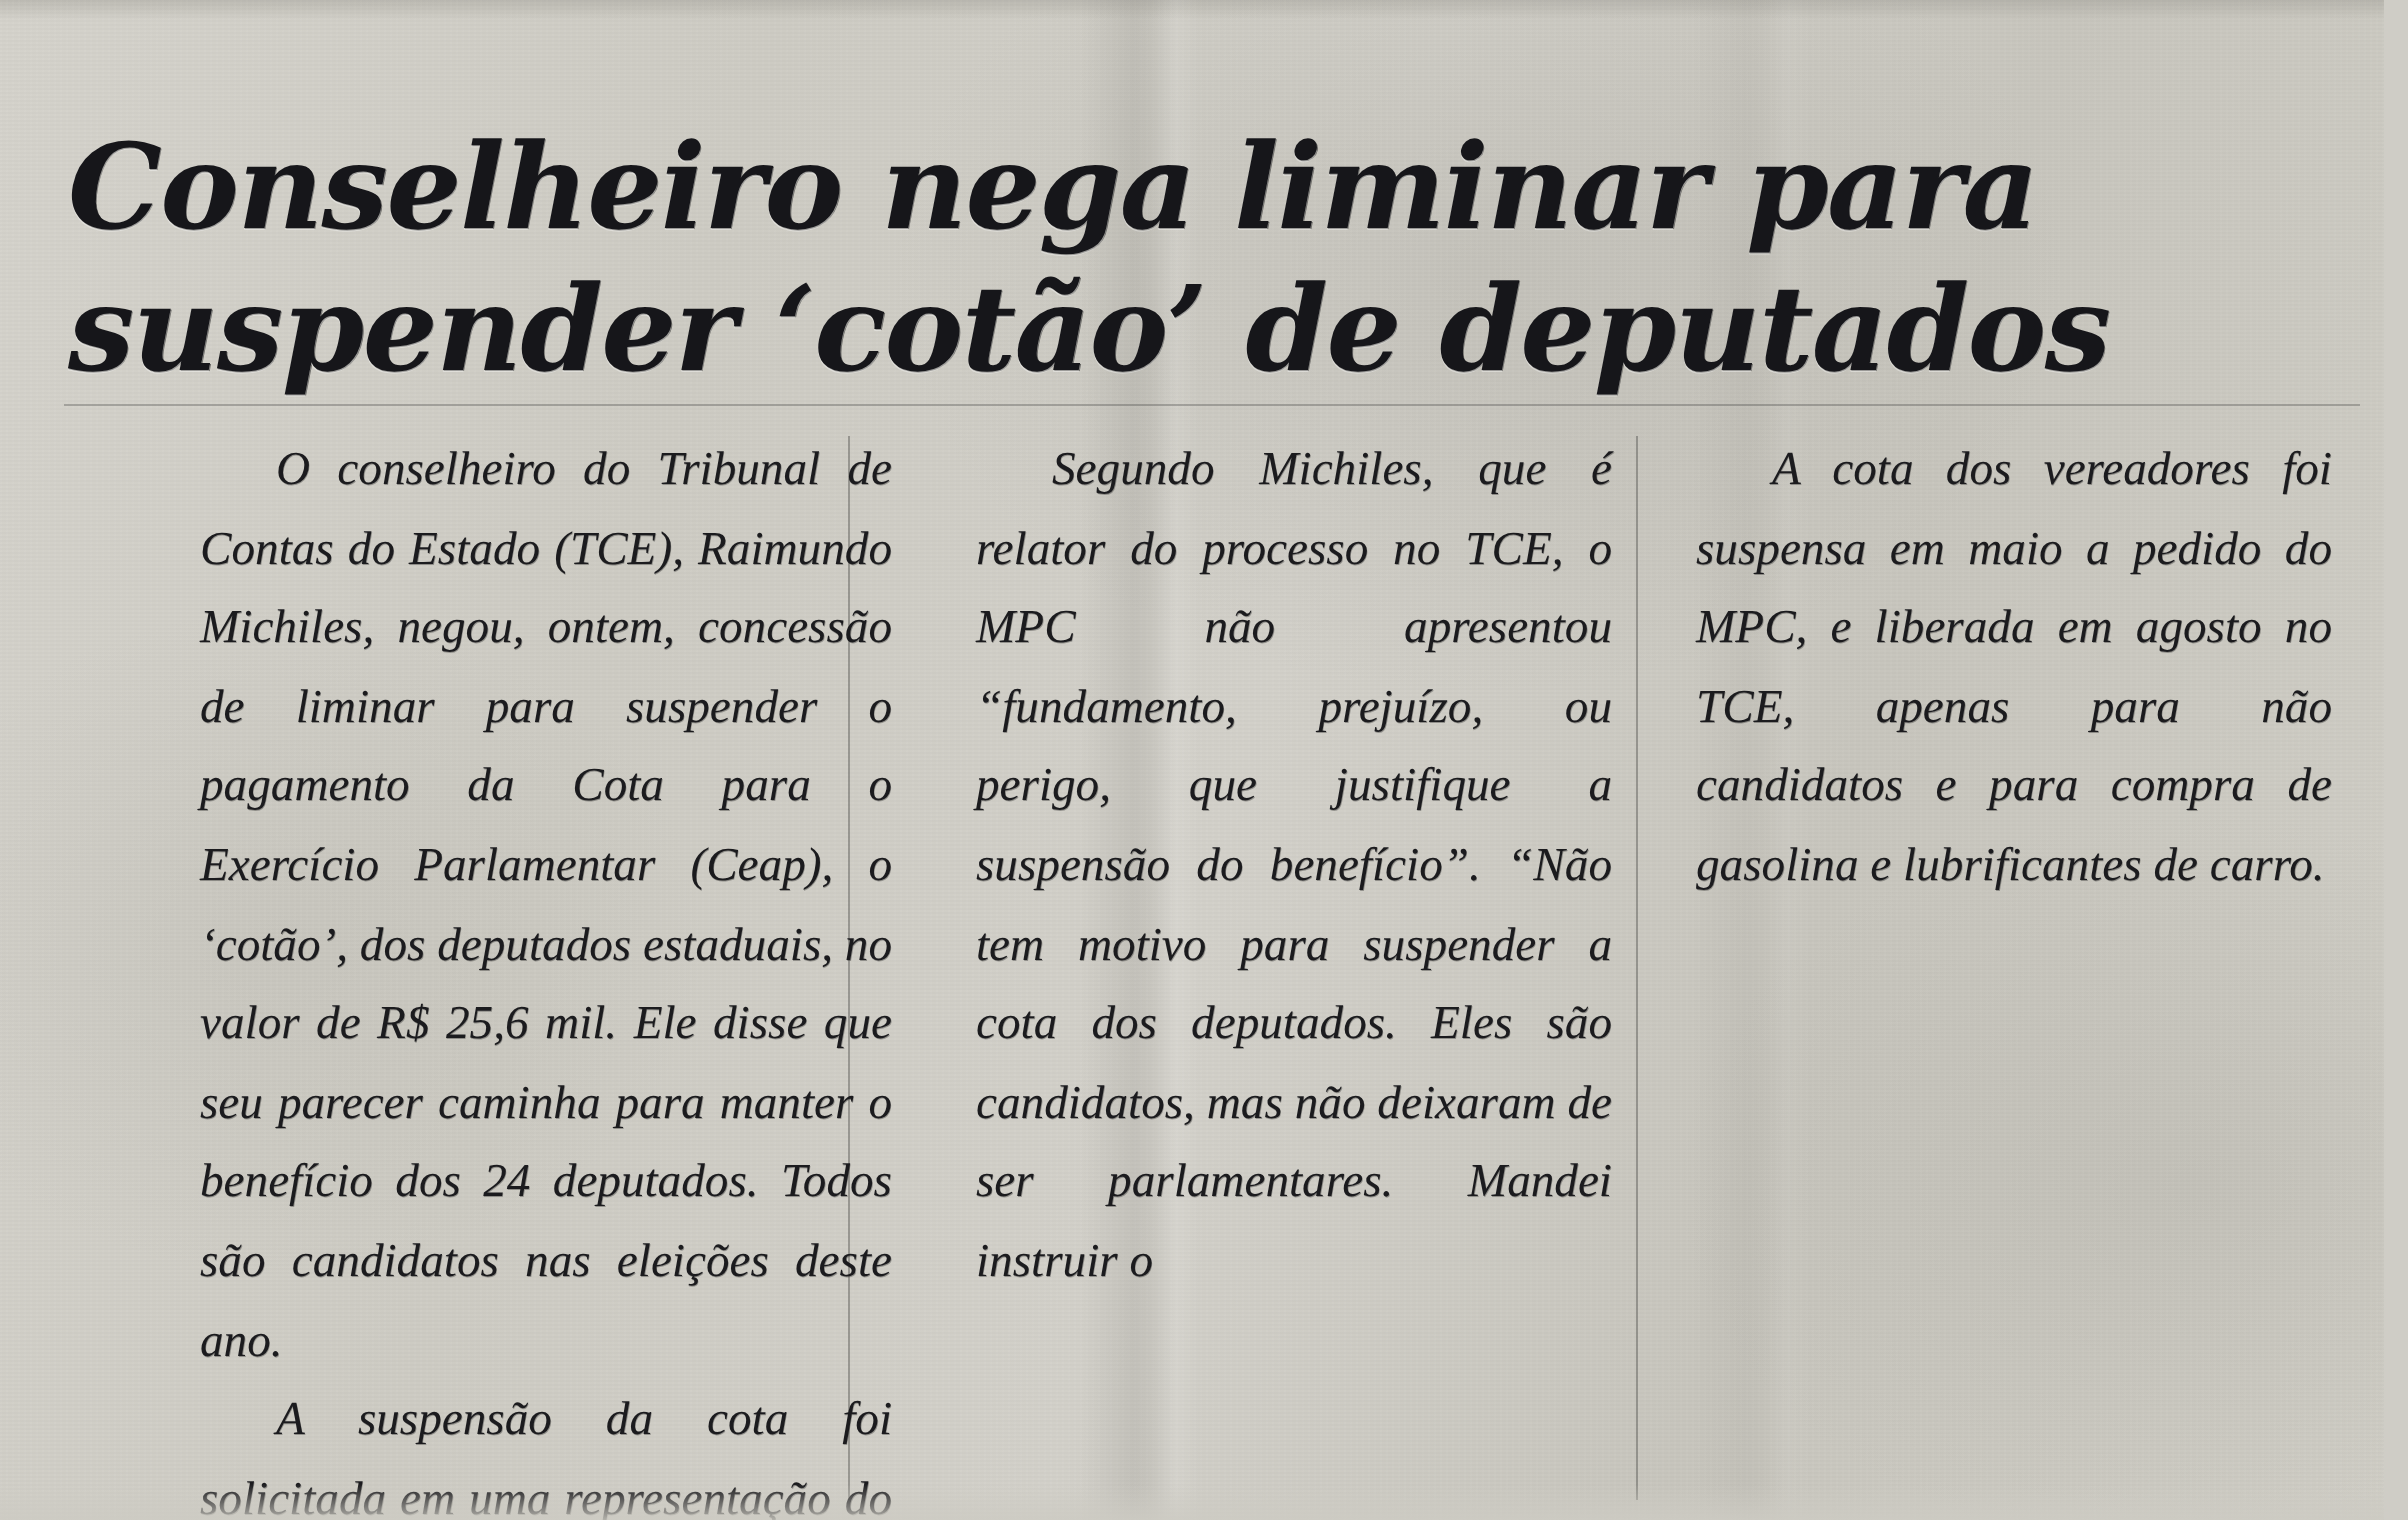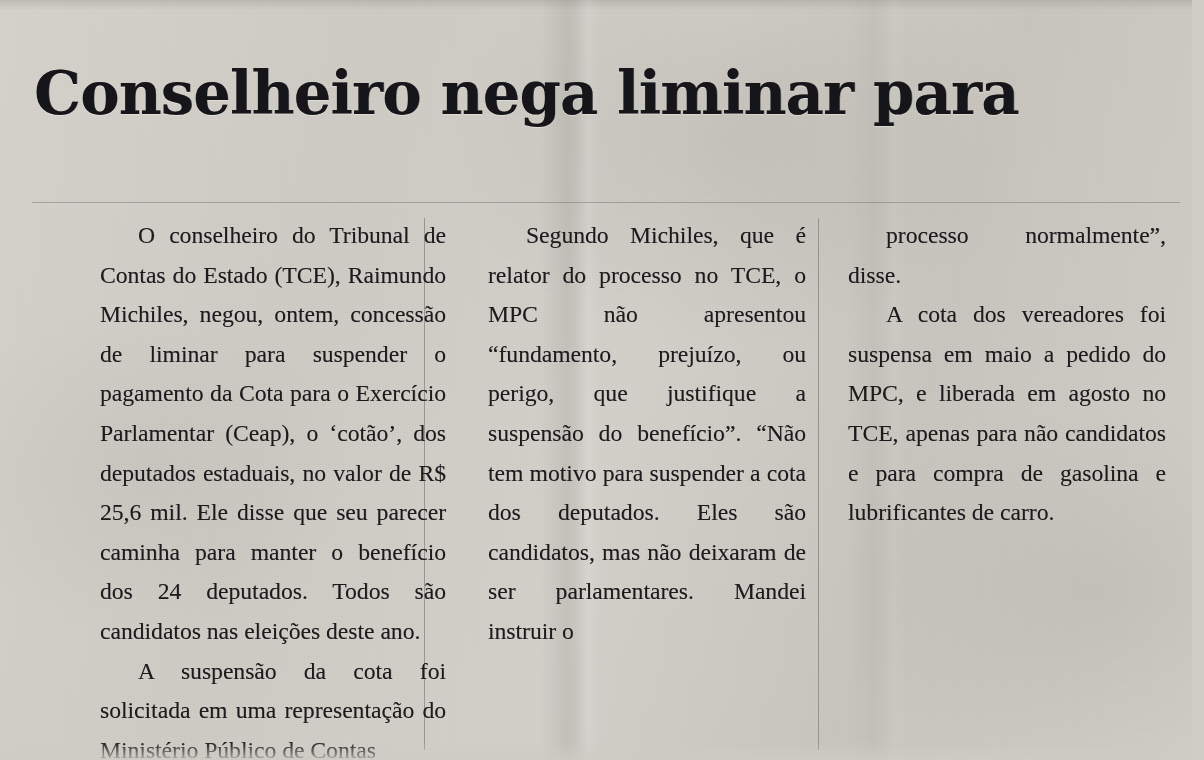--- a/index.html
+++ b/index.html
@@ -19,20 +19,21 @@
     position: relative;
     width: 1192px;
     height: 760px;
     background:
       radial-gradient(ellipse 420px 300px at 62% 18%, rgba(150,148,140,0.22), rgba(150,148,140,0) 70%),
       radial-gradient(ellipse 300px 240px at 12% 62%, rgba(160,158,150,0.16), rgba(160,158,150,0) 70%),
       radial-gradient(ellipse 360px 260px at 92% 78%, rgba(150,148,140,0.18), rgba(150,148,140,0) 72%),
       linear-gradient(105deg, #d6d4cd 0%, #cfcdc5 28%, #d4d2cb 52%, #c9c7bf 74%, #d2d0c8 100%);
     box-sizing: border-box;
     overflow: hidden;
+    font-style: italic;
   }
   .grain {
     position: absolute;
     inset: 0;
     pointer-events: none;
     background-image:
       repeating-linear-gradient(0deg, rgba(255,255,255,0.035) 0px, rgba(255,255,255,0.035) 1px, rgba(0,0,0,0.018) 1px, rgba(0,0,0,0.018) 2px),
       repeating-linear-gradient(90deg, rgba(255,255,255,0.02) 0px, rgba(255,255,255,0.02) 1px, rgba(0,0,0,0.012) 1px, rgba(0,0,0,0.012) 3px);
     opacity: 0.75;
     mix-blend-mode: multiply;
@@ -133,37 +134,37 @@
 <body>
 
 <div class="page">
   <div class="edge-top"></div>
   <div class="grain"></div>
   <div class="fold f1"></div>
   <div class="fold f2"></div>
 
   <h1 class="headline">
     <span class="l1">Conselheiro nega liminar para</span>
+    <span class="l2">suspender ‘cotão’ de deputados</span>
   </h1>
 
   <div class="rule"></div>
 
   <div class="columns">
     <div class="col-sep s1"></div>
     <div class="col-sep s2"></div>
 
     <div class="col">
       <p class="para">O conselheiro do Tribunal de Contas do Estado (TCE), Raimundo Michiles, negou, ontem, concessão de liminar para suspender o pagamento da Cota para o Exercício Parlamentar (Ceap), o ‘cotão’, dos deputados estaduais, no valor de R$ 25,6 mil. Ele disse que seu parecer caminha para manter o benefício dos 24 deputados. Todos são candidatos nas eleições deste ano.</p>
       <p class="para">A suspensão da cota foi solicitada em uma representação do Ministério Público de Contas</p>
     </div>
 
     <div class="col">
       <p class="para">Segundo Michiles, que é relator do processo no TCE, o MPC não apresentou “fundamento, prejuízo, ou perigo, que justifique a suspensão do benefício”. “Não tem motivo para suspender a cota dos deputados. Eles são candidatos, mas não deixaram de ser parlamentares. Mandei instruir o</p>
     </div>
 
     <div class="col">
-      <p class="para">processo normalmente”, disse.</p>
       <p class="para">A cota dos vereadores foi suspensa em maio a pedido do MPC, e liberada em agosto no TCE, apenas para não candidatos e para compra de gasolina e lubrificantes de carro.</p>
     </div>
   </div>
 
   <div class="fade-bottom"></div>
 </div>
 
 </body></html>

